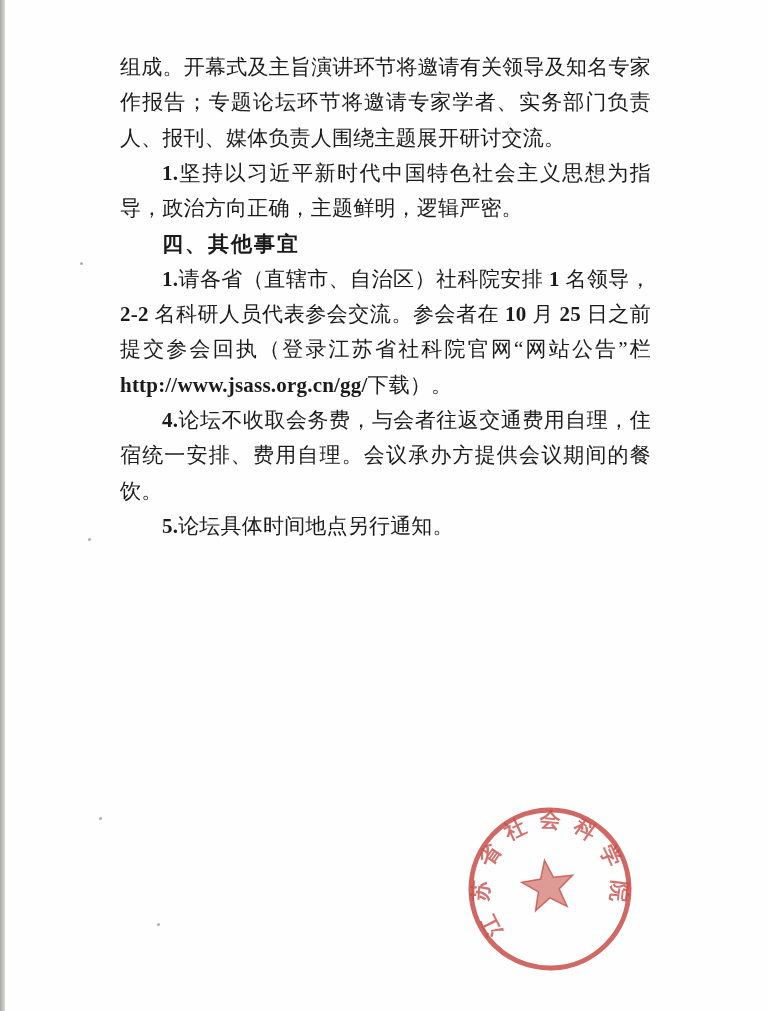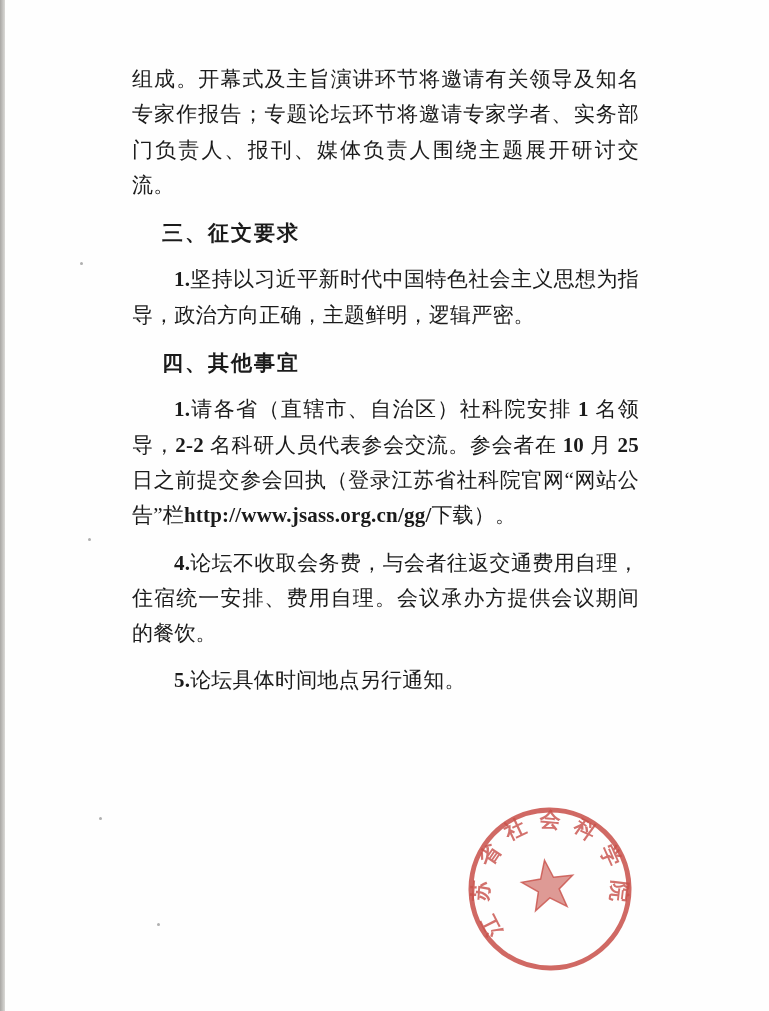--- a/index.html
+++ b/index.html
@@ -22,21 +22,21 @@
     position: absolute;
     left: 120px;
     top: 50px;
     width: 531px;
     font-size: 21px;
     line-height: 35.3px;
     text-align: justify;
     text-justify: inter-character;
     letter-spacing: 0.2px;
   }
-  .para { margin: 12px; text-indent: 2em; }
+  .para { margin: 0; text-indent: 2em; }
   .para.no-indent { text-indent: 0; }
   .heading {
     margin: 0;
     text-indent: 2em;
     font-weight: 700;
     text-align: left;
     font-family: "Liberation Sans", "DejaVu Sans", sans-serif;
     letter-spacing: 2px;
   }
   .bold { font-weight: 700; }
@@ -69,21 +69,20 @@
 </style>
 </head>
 <body>
 
 <div class="page">
 
   <div class="scan-edge"></div>
 
   <div class="content">
     <p class="para no-indent"><span>组成。开幕式及主旨演讲环节将邀请有关领导及知名专家作报告；专题论坛环节将邀请专家学者、实务部门负责人、报刊、媒体负责人围绕主题展开研讨交流。</span></p>
-    <p class="heading"><span class="bold">三、征文要求</span></p>
     <p class="para"><span class="bold">1.</span><span>坚持以习近平新时代中国特色社会主义思想为指导，政治方向正确，主题鲜明，逻辑严密。</span></p>
     <p class="heading"><span class="bold">四、其他事宜</span></p>
     <p class="para"><span class="bold">1.</span><span>请各省（直辖市、自治区）社科院安排 </span><span class="bold">1</span><span> 名领导，</span><span class="bold">2-2</span><span> 名科研人员代表参会交流。参会者在 </span><span class="bold">10</span><span> 月 </span><span class="bold">25</span><span> 日之前提交参会回执（登录江苏省社科院官网“网站公告”栏</span><span class="bold">http://www.jsass.org.cn/gg/</span><span>下载）。</span></p>
     <p class="para"><span class="bold">4.</span><span>论坛不收取会务费，与会者往返交通费用自理，住宿统一安排、费用自理。会议承办方提供会议期间的餐饮。</span></p>
     <p class="para"><span class="bold">5.</span><span>论坛具体时间地点另行通知。</span></p>
   </div>
 
   <svg class="seal" width="176" height="176" viewBox="0 0 176 176">
     <defs>
       <path id="sealArc" d="M 26,88 A 62,62 0 1 1 150,88 A 62,62 0 1 1 26,88"></path>

